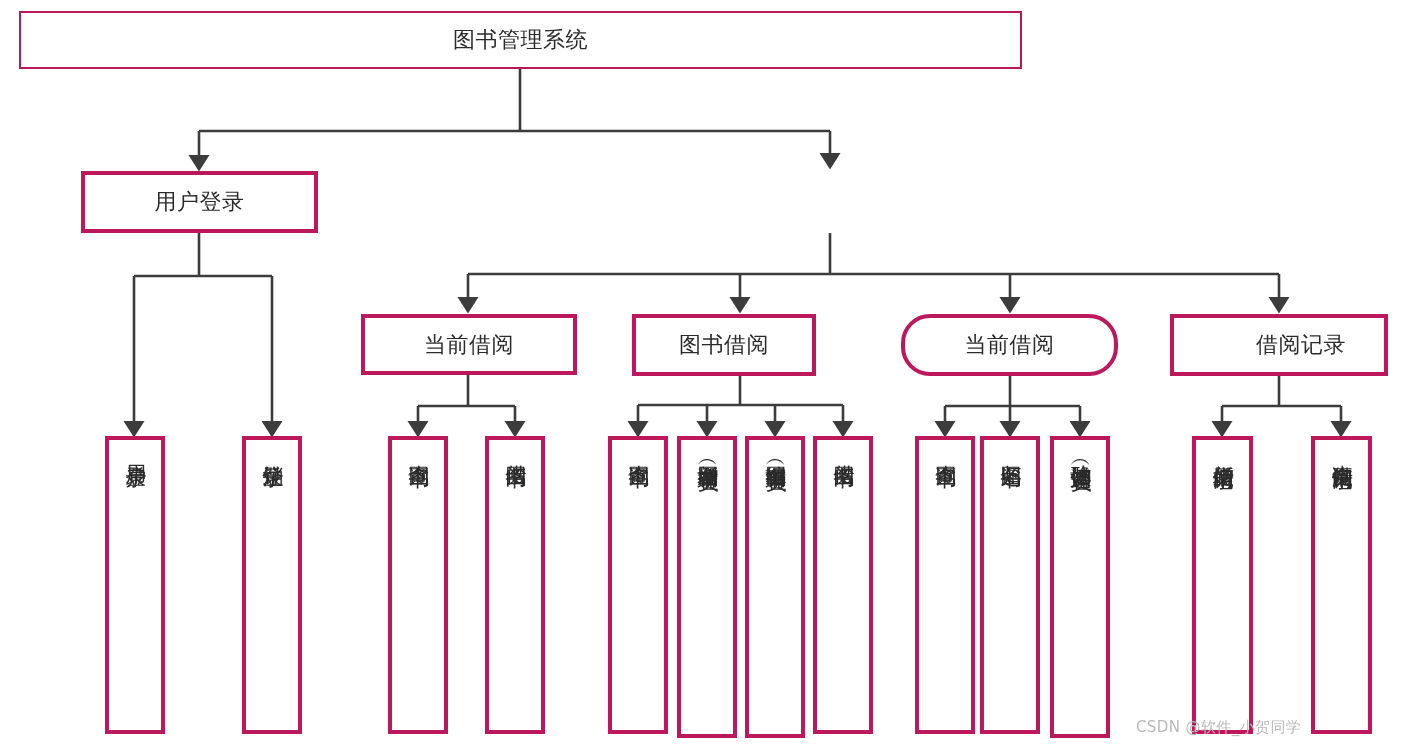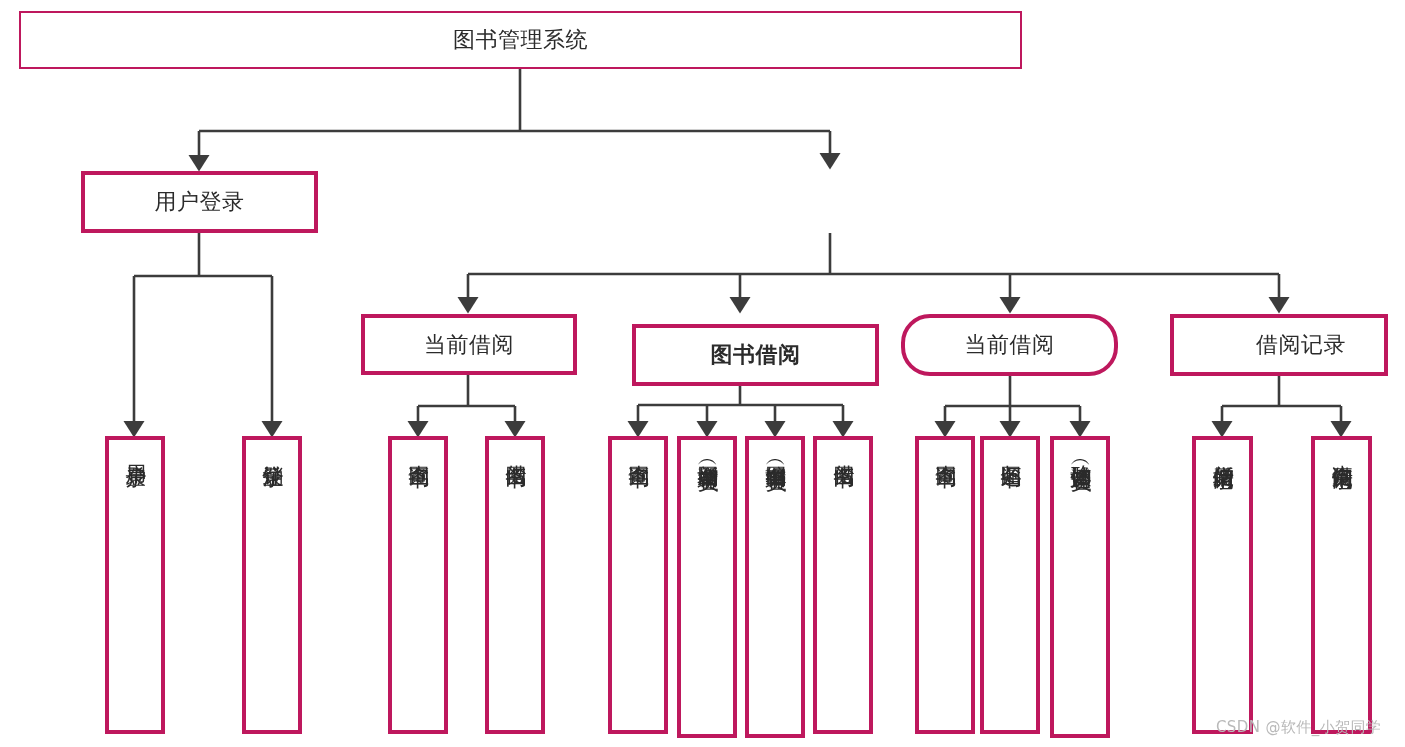--- a/index.html
+++ b/index.html
@@ -136,21 +136,21 @@
     <span class="node-label">图书管理系统</span>
   </div>
 
   <div class="node horiz" style="left:81px; top:171px; width:237px; height:62px;">
     <span class="node-label">用户登录</span>
   </div>
 
   <div class="node horiz" style="left:361px; top:314px; width:216px; height:61px;">
     <span class="node-label">当前借阅</span>
   </div>
-  <div class="node horiz" style="left:632px; top:324px; width:247px; height:62px;font-weight:bold;">
+  <div class="node horiz" style="left:632px; top:314px; width:184px; height:62px;">
     <span class="node-label">图书借阅</span>
   </div>
   <div class="node horiz" style="left:901px; top:314px; width:217px; height:62px;border-radius:29px;">
     <span class="node-label">当前借阅</span>
   </div>
   <div class="node horiz" style="left:1170px; top:314px; width:218px; height:62px;padding-left:44px;">
     <span class="node-label">借阅记录</span>
   </div>
 
   <div class="node vert" style="left:105px; top:436px; width:60px; height:298px;">
@@ -190,15 +190,15 @@
     <span class="node-label">确认归还（管理员）</span>
   </div>
 
   <div class="node vert" style="left:1192px; top:436px; width:61px; height:298px;">
     <span class="node-label">新增借阅记录</span>
   </div>
   <div class="node vert" style="left:1311px; top:436px; width:61px; height:298px;">
     <span class="node-label">查询借阅记录</span>
   </div>
 
-  <div class="watermark" style="left:1216px; top:718px;">CSDN @软件_小贺同学</div>
+  <div class="watermark" style="left:1136px; top:718px;">CSDN @软件_小贺同学</div>
 
 </div>
 
 </body></html>

